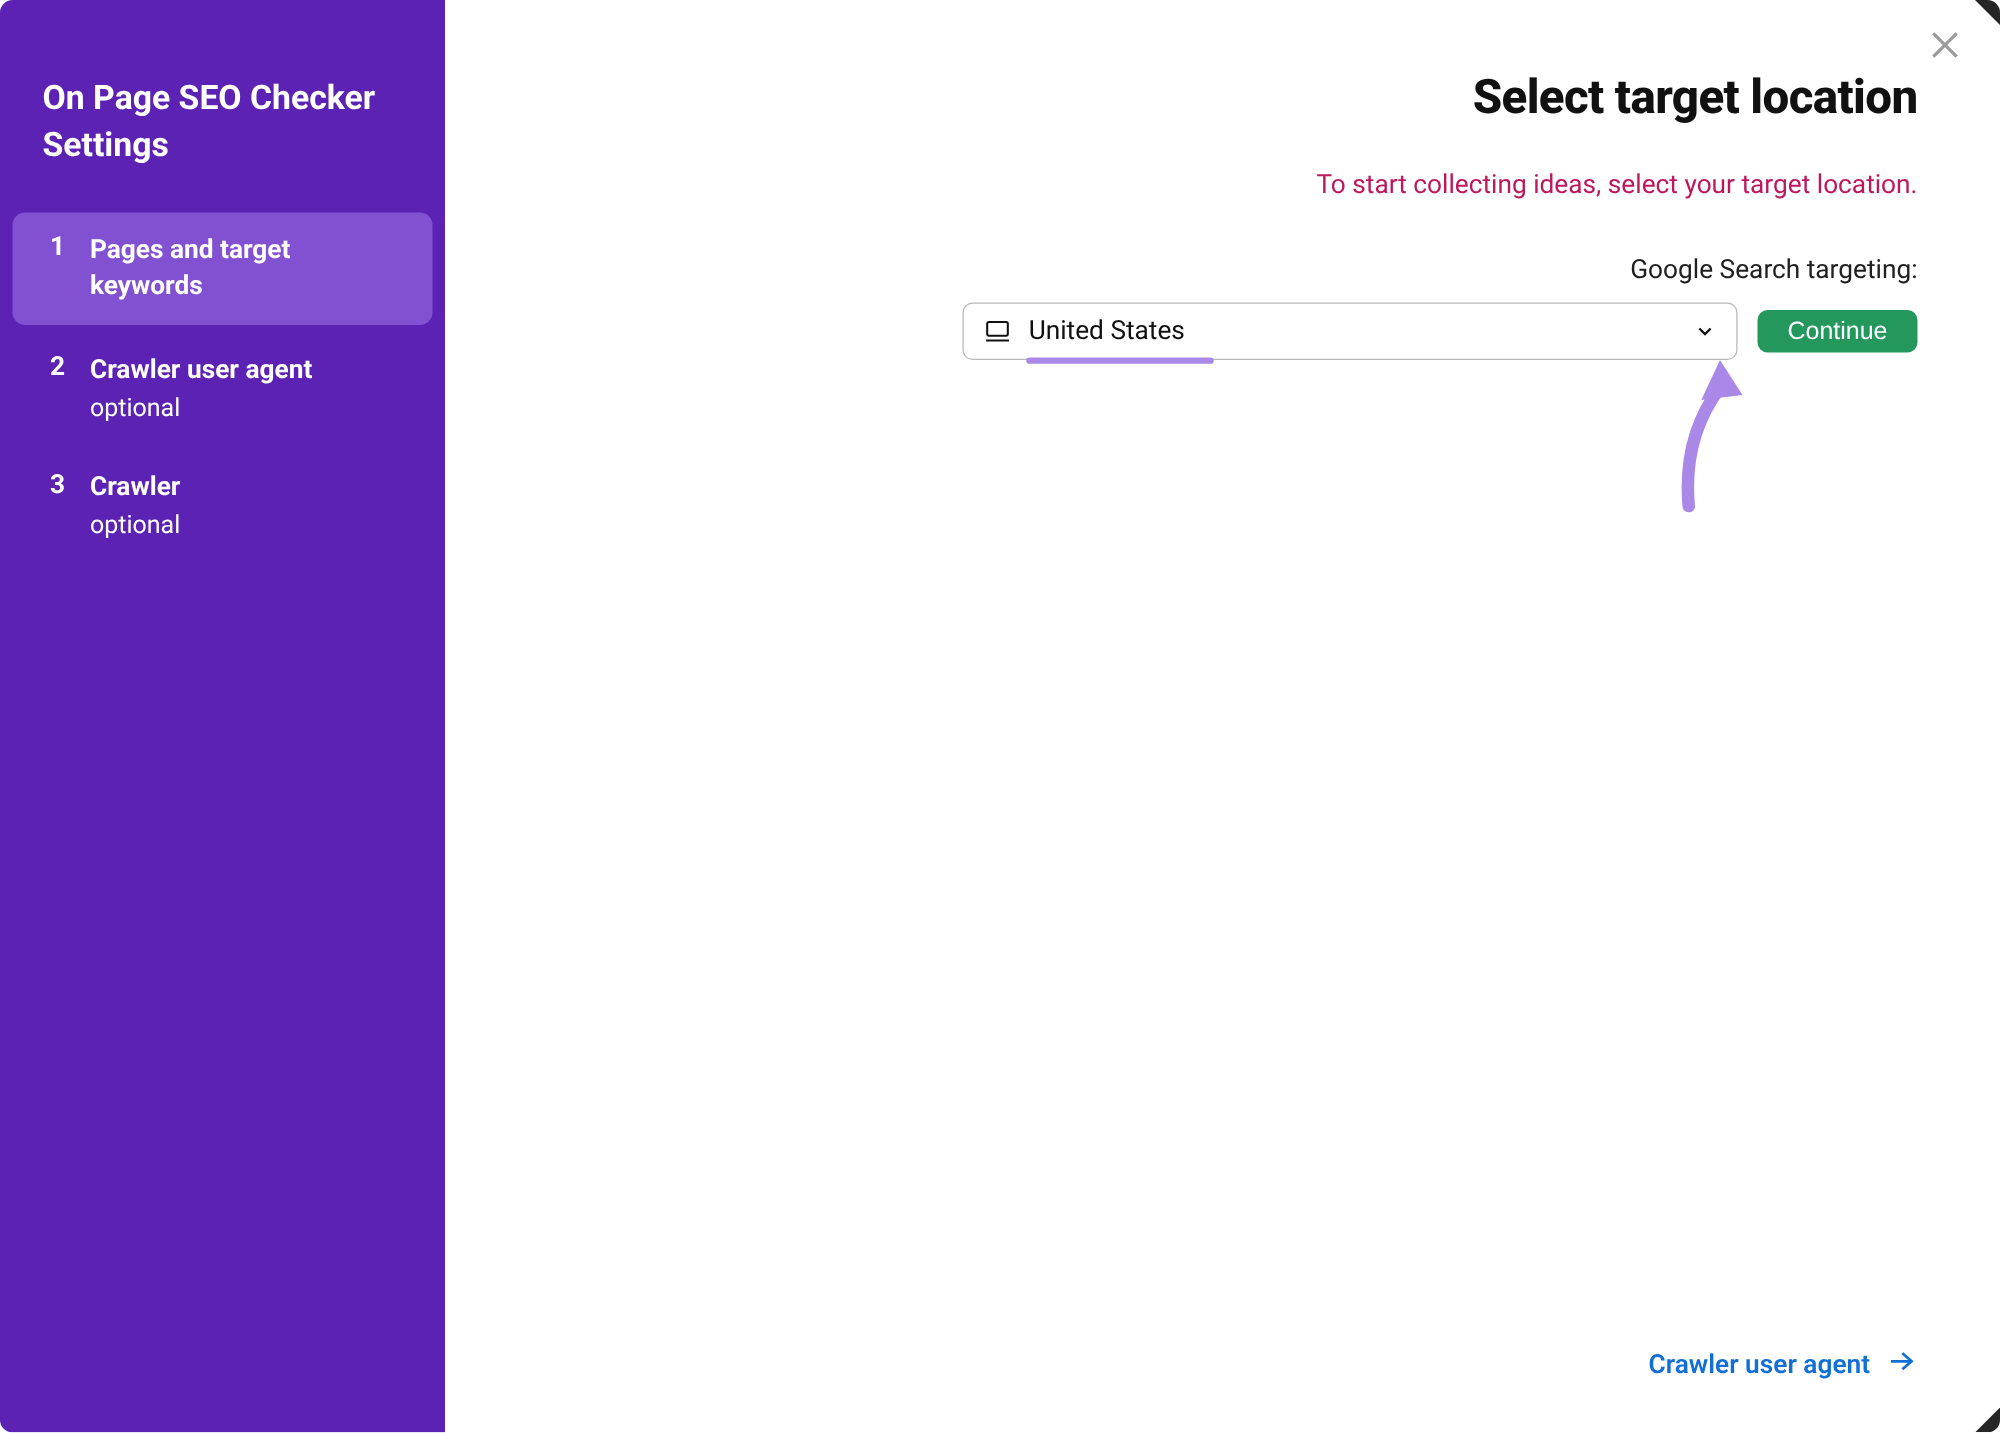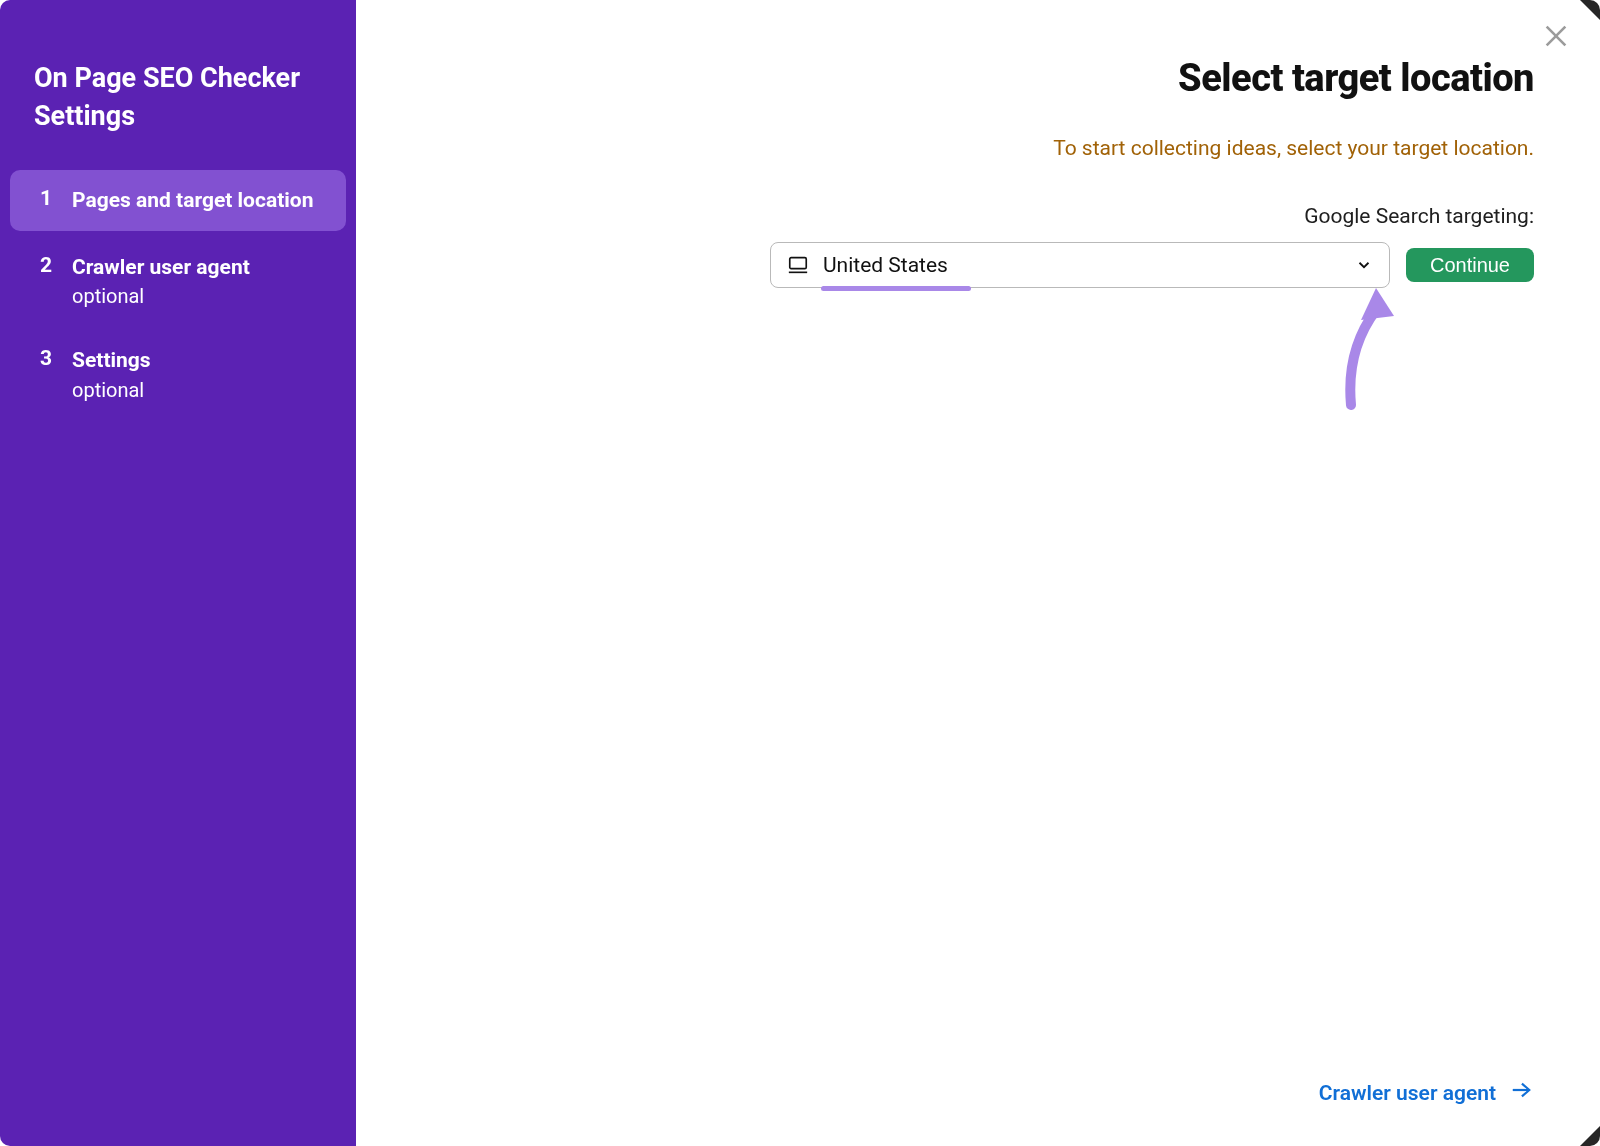--- a/index.html
+++ b/index.html
@@ -91,21 +91,21 @@
   .close-btn svg { width: 28px; height: 28px; stroke: #9b9b9b; stroke-width: 2.2; }
   .page-title {
     font-size: 38px;
     font-weight: 800;
     letter-spacing: -0.5px;
     color: #111;
     margin-bottom: 36px;
   }
   .page-desc {
     font-size: 21px;
-    color: #a16207;
+    color: #be185d;
     margin-bottom: 44px;
   }
   .field-label {
     font-size: 21px;
     color: #202020;
     margin-bottom: 14px;
   }
   .target-row {
     display: flex;
     align-items: center;
@@ -199,36 +199,36 @@
 
 <div class="dialog">
 
   <aside class="sidebar">
     <h2 class="sidebar-title">On Page SEO Checker Settings</h2>
     <ul class="steps">
 
       <li class="step active">
         <span class="step-num">1</span>
         <span class="step-body">
-          <span class="step-label">Pages and target location</span>
+          <span class="step-label">Pages and target keywords</span>
         </span>
       </li>
 
       <li class="step">
         <span class="step-num">2</span>
         <span class="step-body">
           <span class="step-label">Crawler user agent</span>
           <span class="step-optional">optional</span>
         </span>
       </li>
 
       <li class="step">
         <span class="step-num">3</span>
         <span class="step-body">
-          <span class="step-label">Settings</span>
+          <span class="step-label">Crawler</span>
           <span class="step-optional">optional</span>
         </span>
       </li>
 
     </ul>
   </aside>
 
   <section class="main">
 
     <div class="close-btn">

